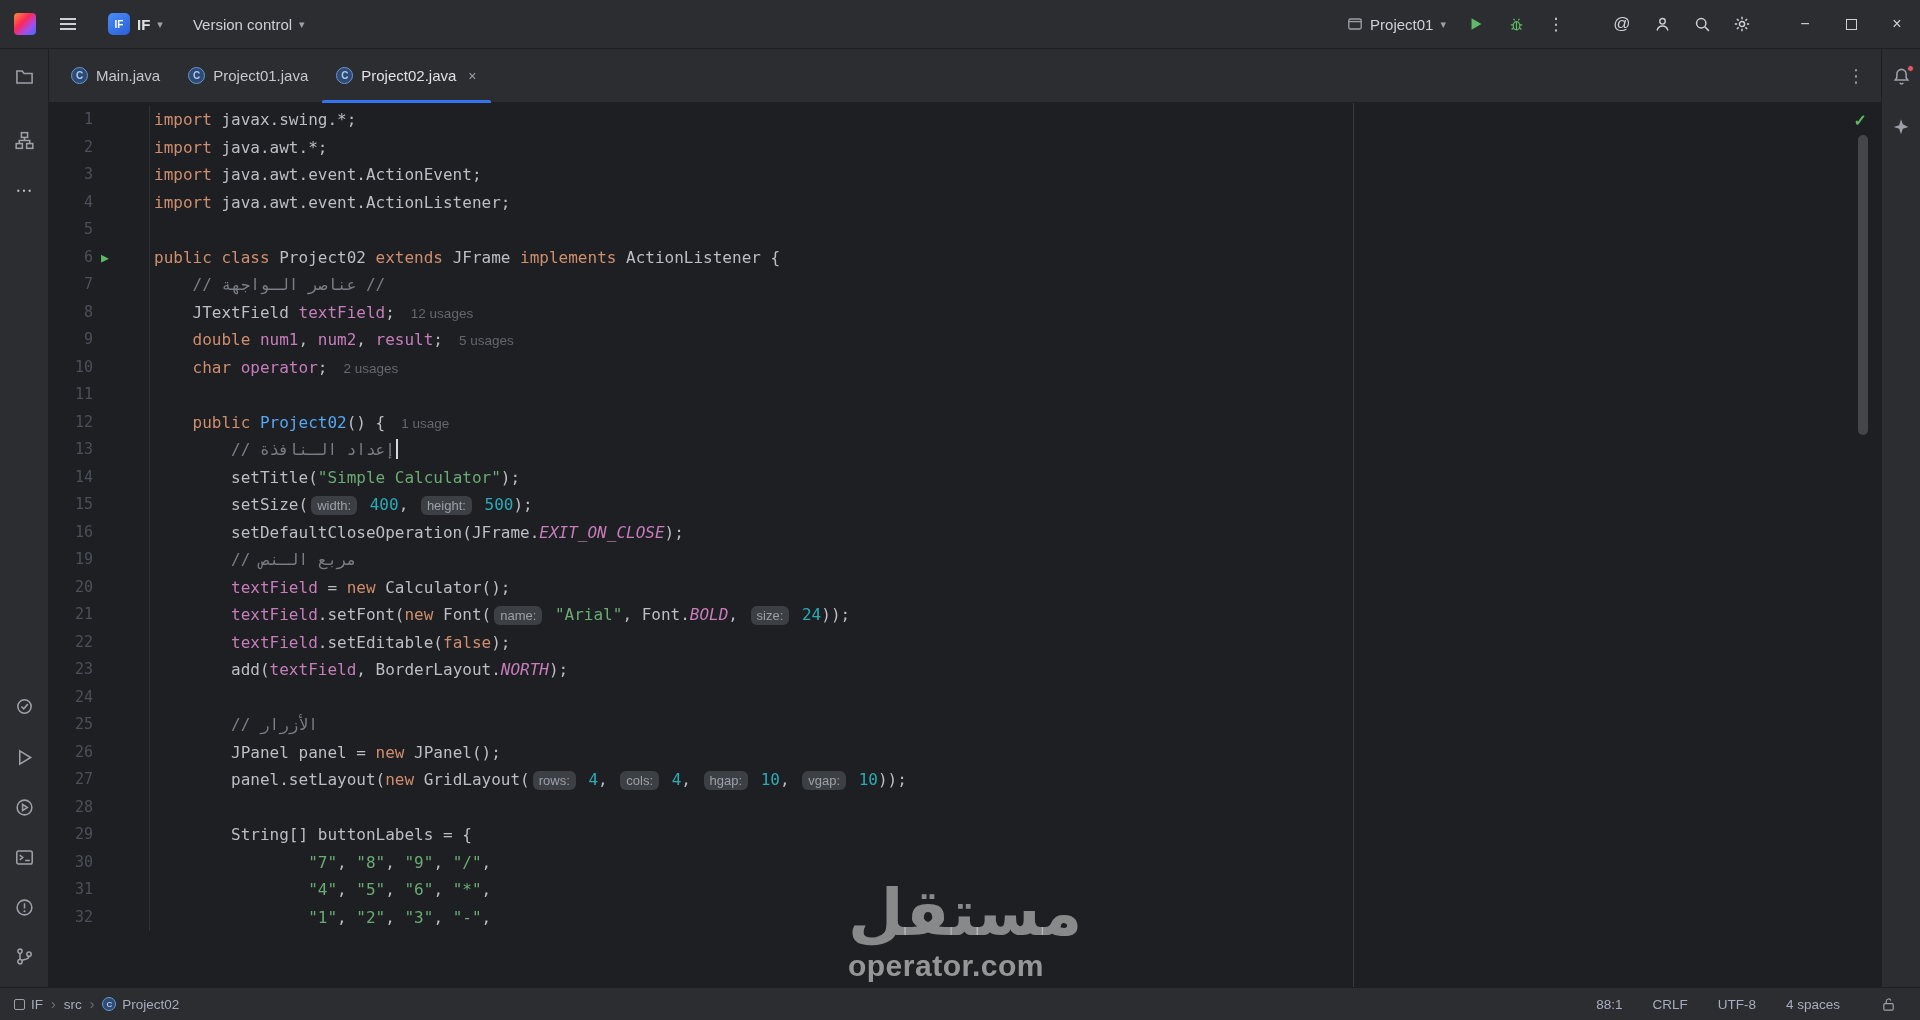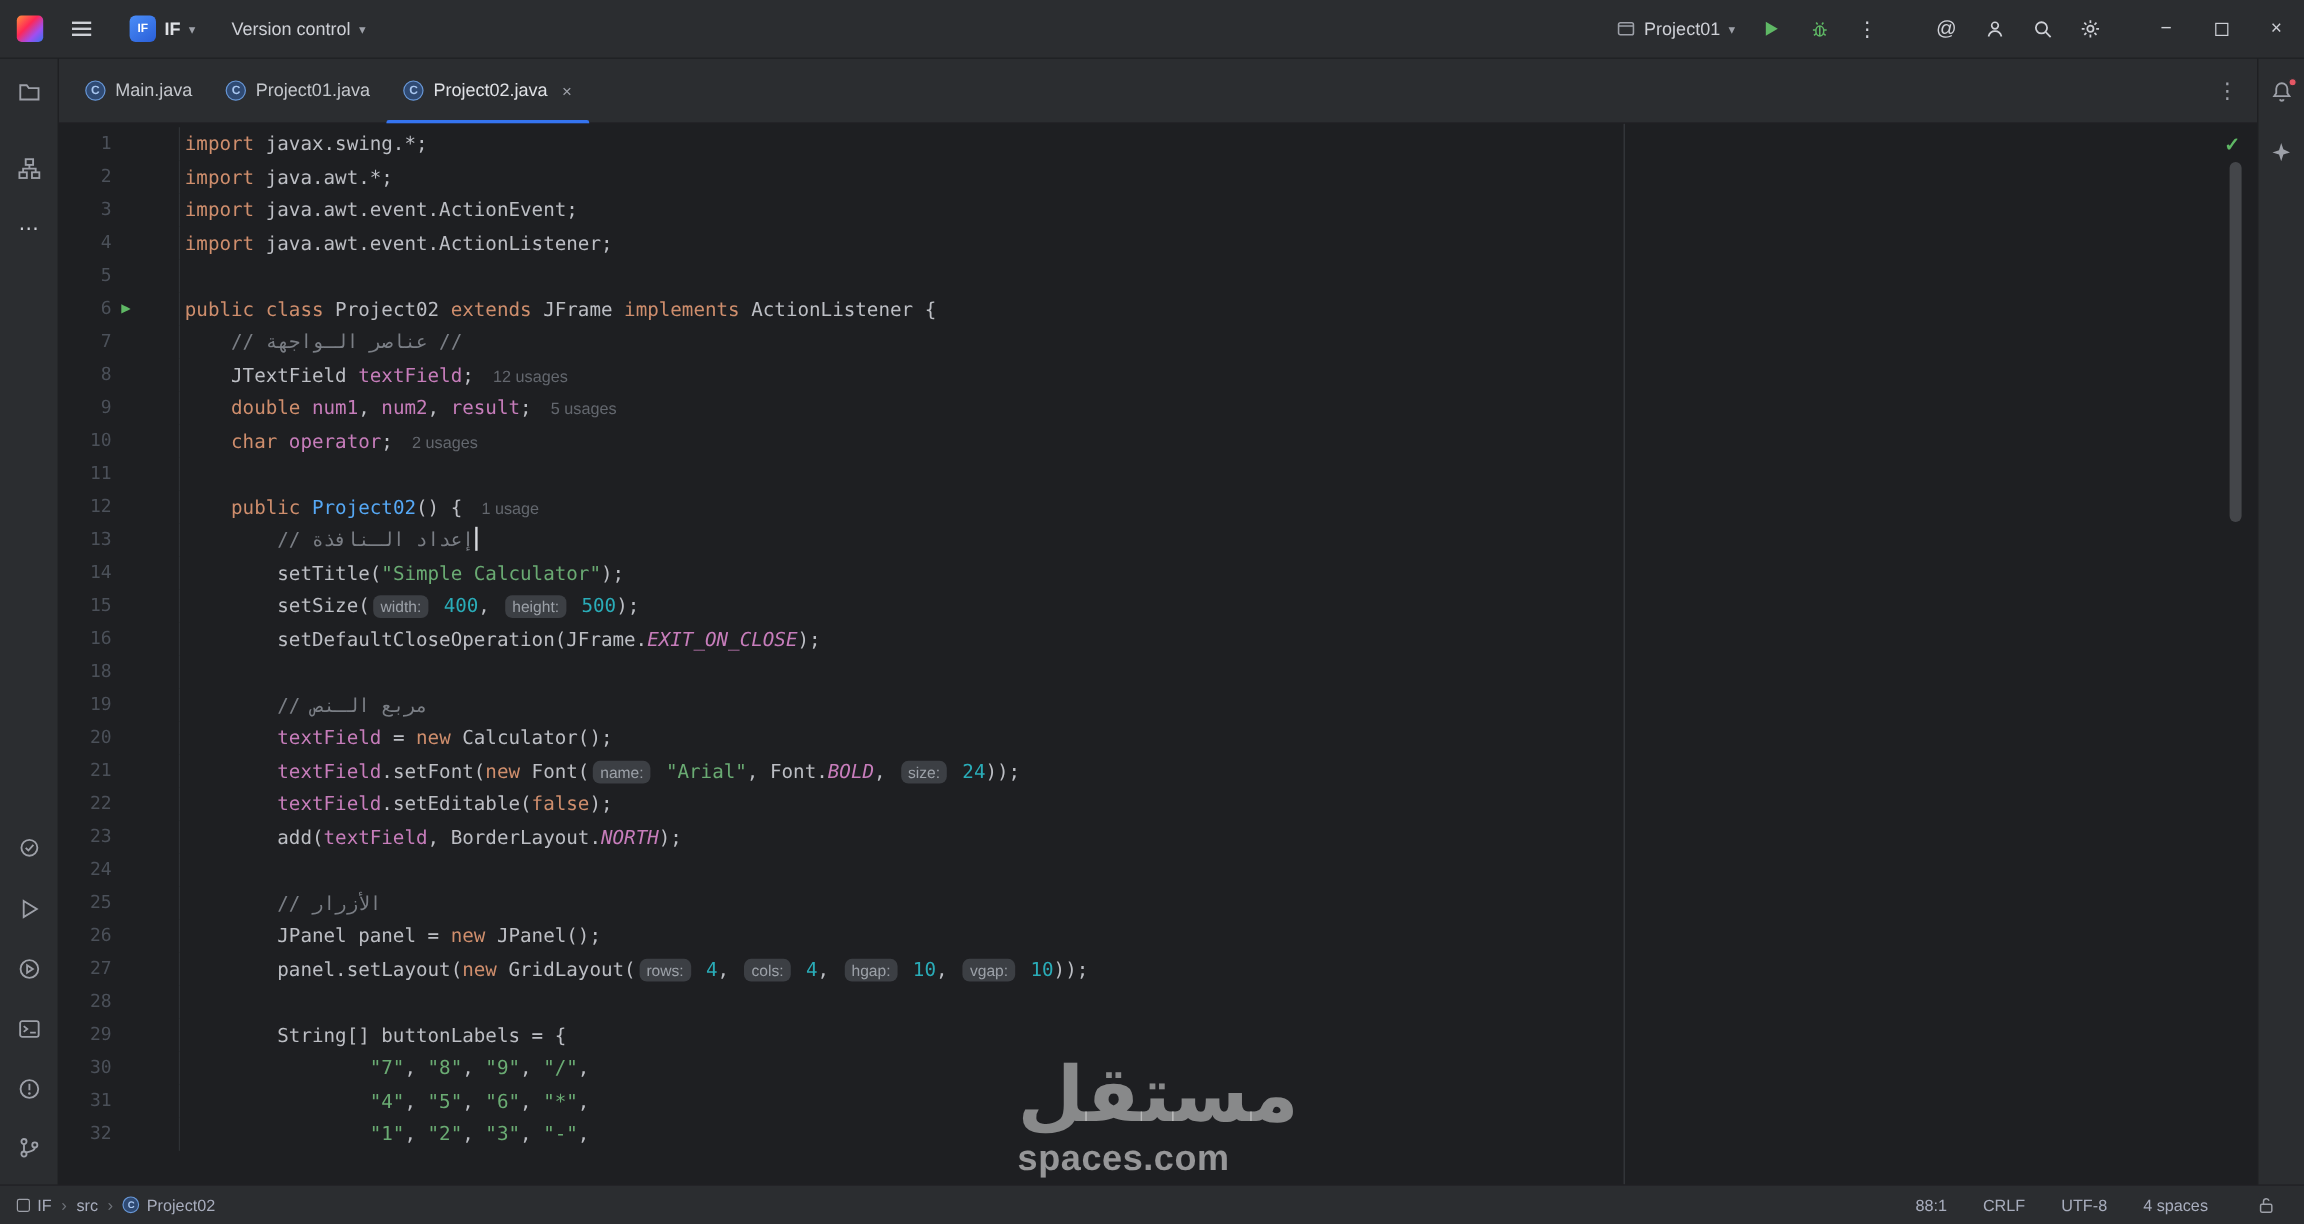--- a/index.html
+++ b/index.html
@@ -380,25 +380,20 @@
               <span class="ln">15</span>
               <span class="gut"></span>
               <span class="code"><span class="tk-d">        setSize(</span><span class="tk-h">width:</span><span class="tk-n"> 400</span><span class="tk-d">, </span><span class="tk-h">height:</span><span class="tk-n"> 500</span><span class="tk-d">);</span></span>
             </div>
             <div class="code-line">
               <span class="ln">16</span>
               <span class="gut"></span>
               <span class="code"><span class="tk-d">        setDefaultCloseOperation(JFrame.</span><span class="tk-t">EXIT_ON_CLOSE</span><span class="tk-d">);</span></span>
             </div>
             <div class="code-line">
-              <span class="ln">18</span>
-              <span class="gut"></span>
-              <span class="code"></span>
-            </div>
-            <div class="code-line">
               <span class="ln">19</span>
               <span class="gut"></span>
               <span class="code"><span class="tk-c">        // مربع الـنص</span></span>
             </div>
             <div class="code-line">
               <span class="ln">20</span>
               <span class="gut"></span>
               <span class="code"><span class="tk-f">        textField</span><span class="tk-d"> = </span><span class="tk-k">new</span><span class="tk-d"> Calculator();</span></span>
             </div>
             <div class="code-line">
@@ -460,21 +455,21 @@
               <span class="ln">32</span>
               <span class="gut"></span>
               <span class="code"><span class="tk-s">                "1"</span><span class="tk-d">, </span><span class="tk-s">"2"</span><span class="tk-d">, </span><span class="tk-s">"3"</span><span class="tk-d">, </span><span class="tk-s">"-"</span><span class="tk-d">,</span></span>
             </div>
           </div>
         <div class="margin-guide"></div>
         <span class="inspect-ok">✓</span>
         <div class="scrollbar"></div>
         <div class="watermark">
           <div class="wm-ar">مستقل</div>
-          <div class="wm-en">spaces.com</div>
+          <div class="wm-en">operator.com</div>
         </div>
       </div>
     </div>
 
     <nav class="right-rail">
       <button class="rail-btn rp-a">
         <span class="bell-wrap" style="display:inline-flex">
           <svg width="19" height="19" viewBox="0 0 16 16">
               <path d="M8 2a3.9 3.9 0 0 0-3.9 3.9V9l-1.4 2h10.6L11.9 9V5.9A3.9 3.9 0 0 0 8 2z"></path>
               <path d="M6.6 13.3a1.5 1.5 0 0 0 2.8 0"></path>

